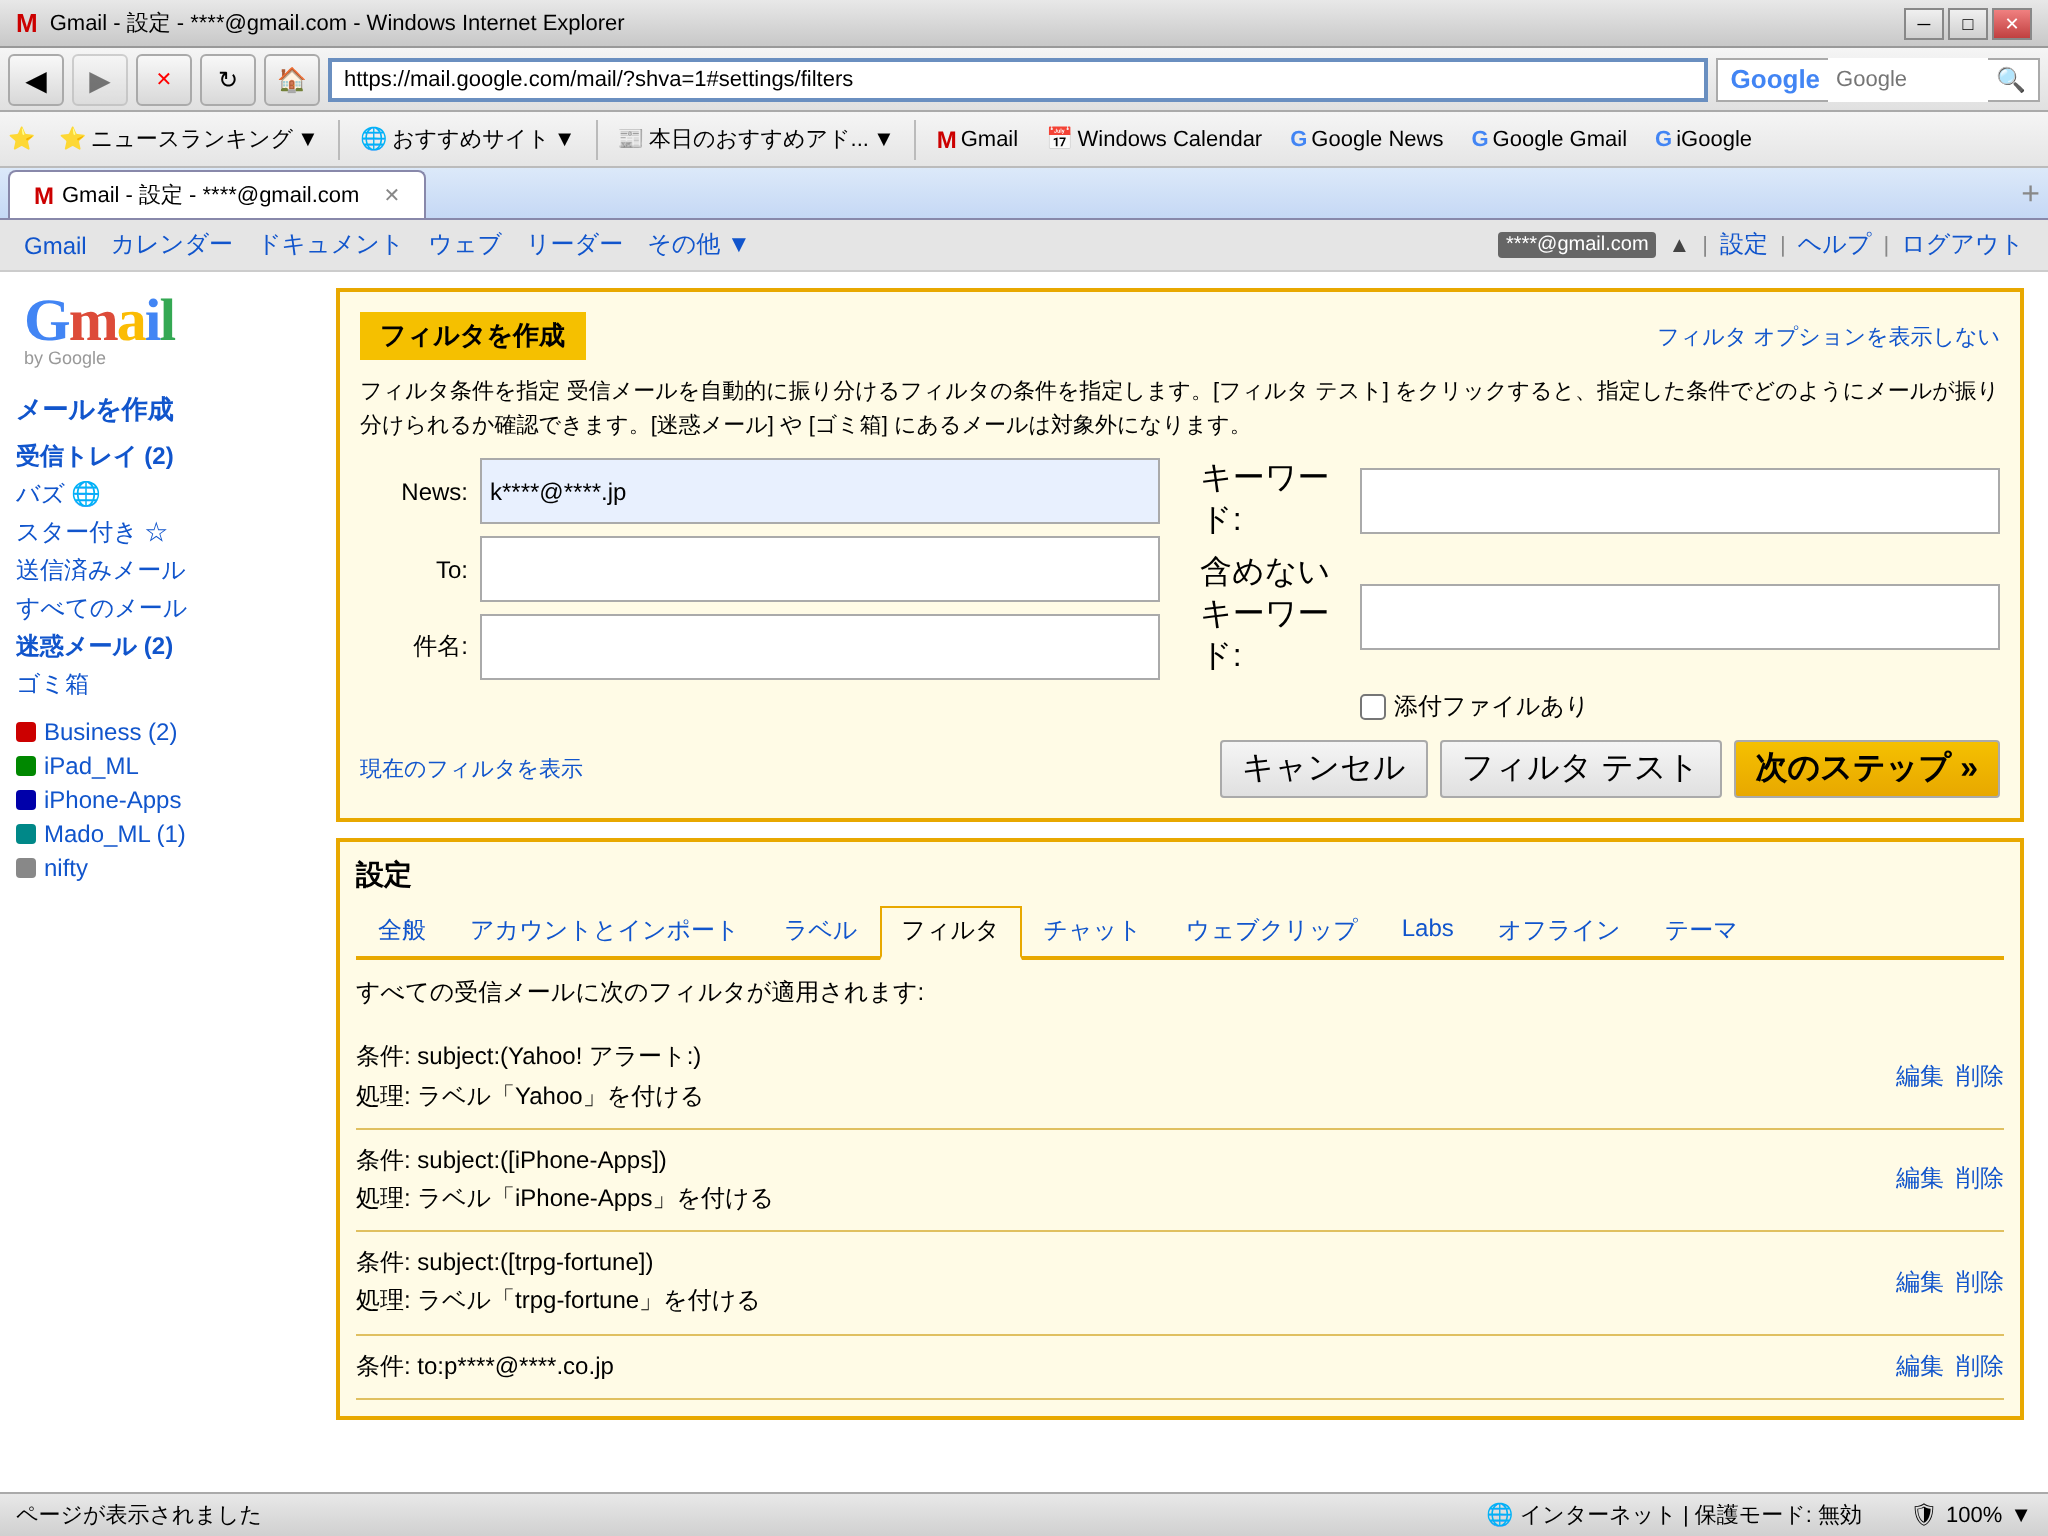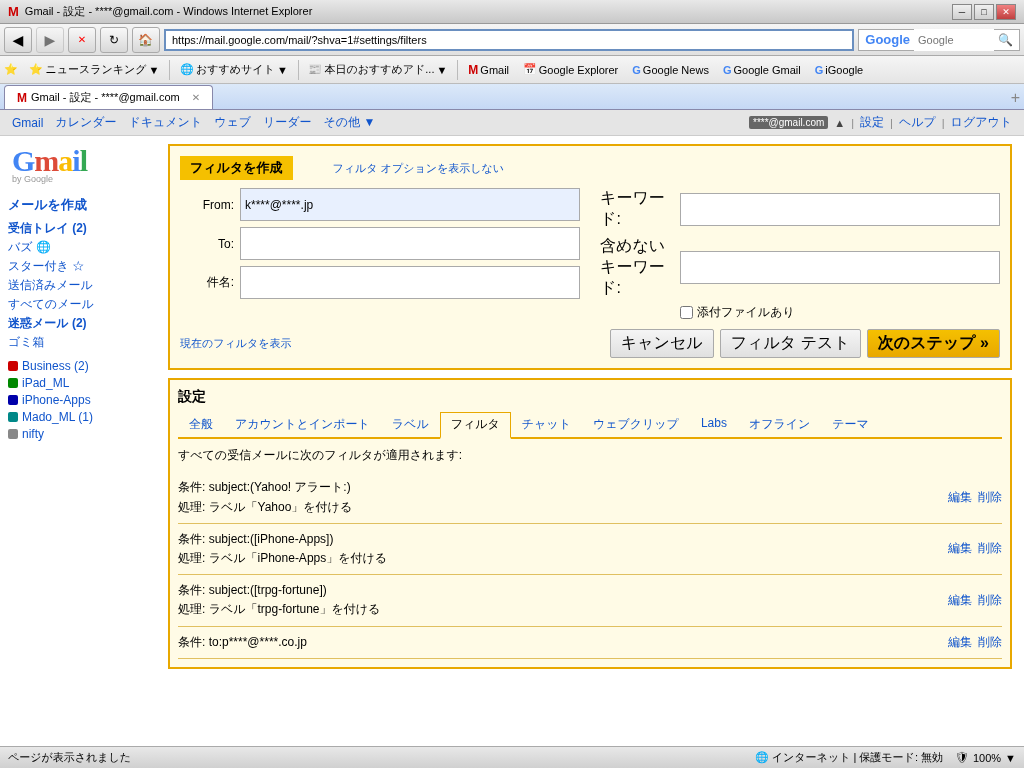--- a/index.html
+++ b/index.html
@@ -142,21 +142,21 @@
 
     
     .filter-create-box {
       border: 2px solid #e8a800;
       background: #fffbe6;
       margin: 8px;
       padding: 10px;
     }
     .filter-title-bar {
       display: flex;
-      justify-content: flex-start;
+      justify-content: space-between;
       align-items: center;
       margin-bottom: 8px;
       gap: 40px;
     }
     .filter-title {
       background: #f5c000;
       padding: 3px 10px;
       font-size: 13px;
       font-weight: bold;
     }
@@ -229,21 +229,21 @@
 
     
     .status-bar {
       background: linear-gradient(to bottom, #e8e8e8, #d0d0d0);
       height: 22px;
       border-top: 1px solid #aaa;
       display: flex;
       align-items: center;
       padding: 0 8px;
       font-size: 11px;
-      gap: 12px;
+      gap: 24px;
       position: fixed;
       bottom: 0;
       left: 0;
       right: 0;
     }
     .status-text { flex: 1; }
     .status-zone { display: flex; align-items: center; gap: 4px; }
     .status-zoom { margin-left: auto; display: flex; align-items: center; gap: 4px; }
   </style>
 </head>
@@ -292,21 +292,21 @@
     <span>本日のおすすめアド...</span>
     <span>▼</span>
   </div>
   <div class="toolbar-separator"></div>
   <div class="toolbar-item">
     <span style="color:#c00; font-weight:bold; font-size:12px;">M</span>
     <span>Gmail</span>
   </div>
   <div class="toolbar-item">
     <span>📅</span>
-    <span>Google Explorer</span>
+    <span>Windows Calendar</span>
   </div>
   <div class="toolbar-item">
     <span style="color:#4285f4; font-weight:bold;">G</span>
     <span>Google News</span>
   </div>
   <div class="toolbar-item">
     <span style="color:#4285f4; font-weight:bold;">G</span>
     <span>Google Gmail</span>
   </div>
   <div class="toolbar-item">
@@ -394,25 +394,26 @@
       </div>
     </div>
 
     <div style="flex:1; overflow-y:auto; overflow-x:hidden; padding-right:4px;">
 
       <div class="filter-create-box">
         <div class="filter-title-bar">
           <div class="filter-title">フィルタを作成</div>
           <a class="filter-option-link">フィルタ オプションを表示しない</a>
         </div>
+        <div class="filter-description">フィルタ条件を指定 受信メールを自動的に振り分けるフィルタの条件を指定します。[フィルタ テスト] をクリックすると、指定した条件でどのようにメールが振り分けられるか確認できます。[迷惑メール] や [ゴミ箱] にあるメールは対象外になります。</div>
 
         <div class="filter-form">
           <div class="filter-form-left">
             <div class="form-row">
-              <span class="form-label">From:</span>
+              <span class="form-label">News:</span>
               <input class="form-input" style="background: rgb(232, 240, 254);" value="k****@****.jp">
             </div>
             <div class="form-row">
               <span class="form-label">To:</span>
               <input class="form-input" style="">
             </div>
             <div class="form-row">
               <span class="form-label">件名:</span>
               <input class="form-input" style="">
             </div>

